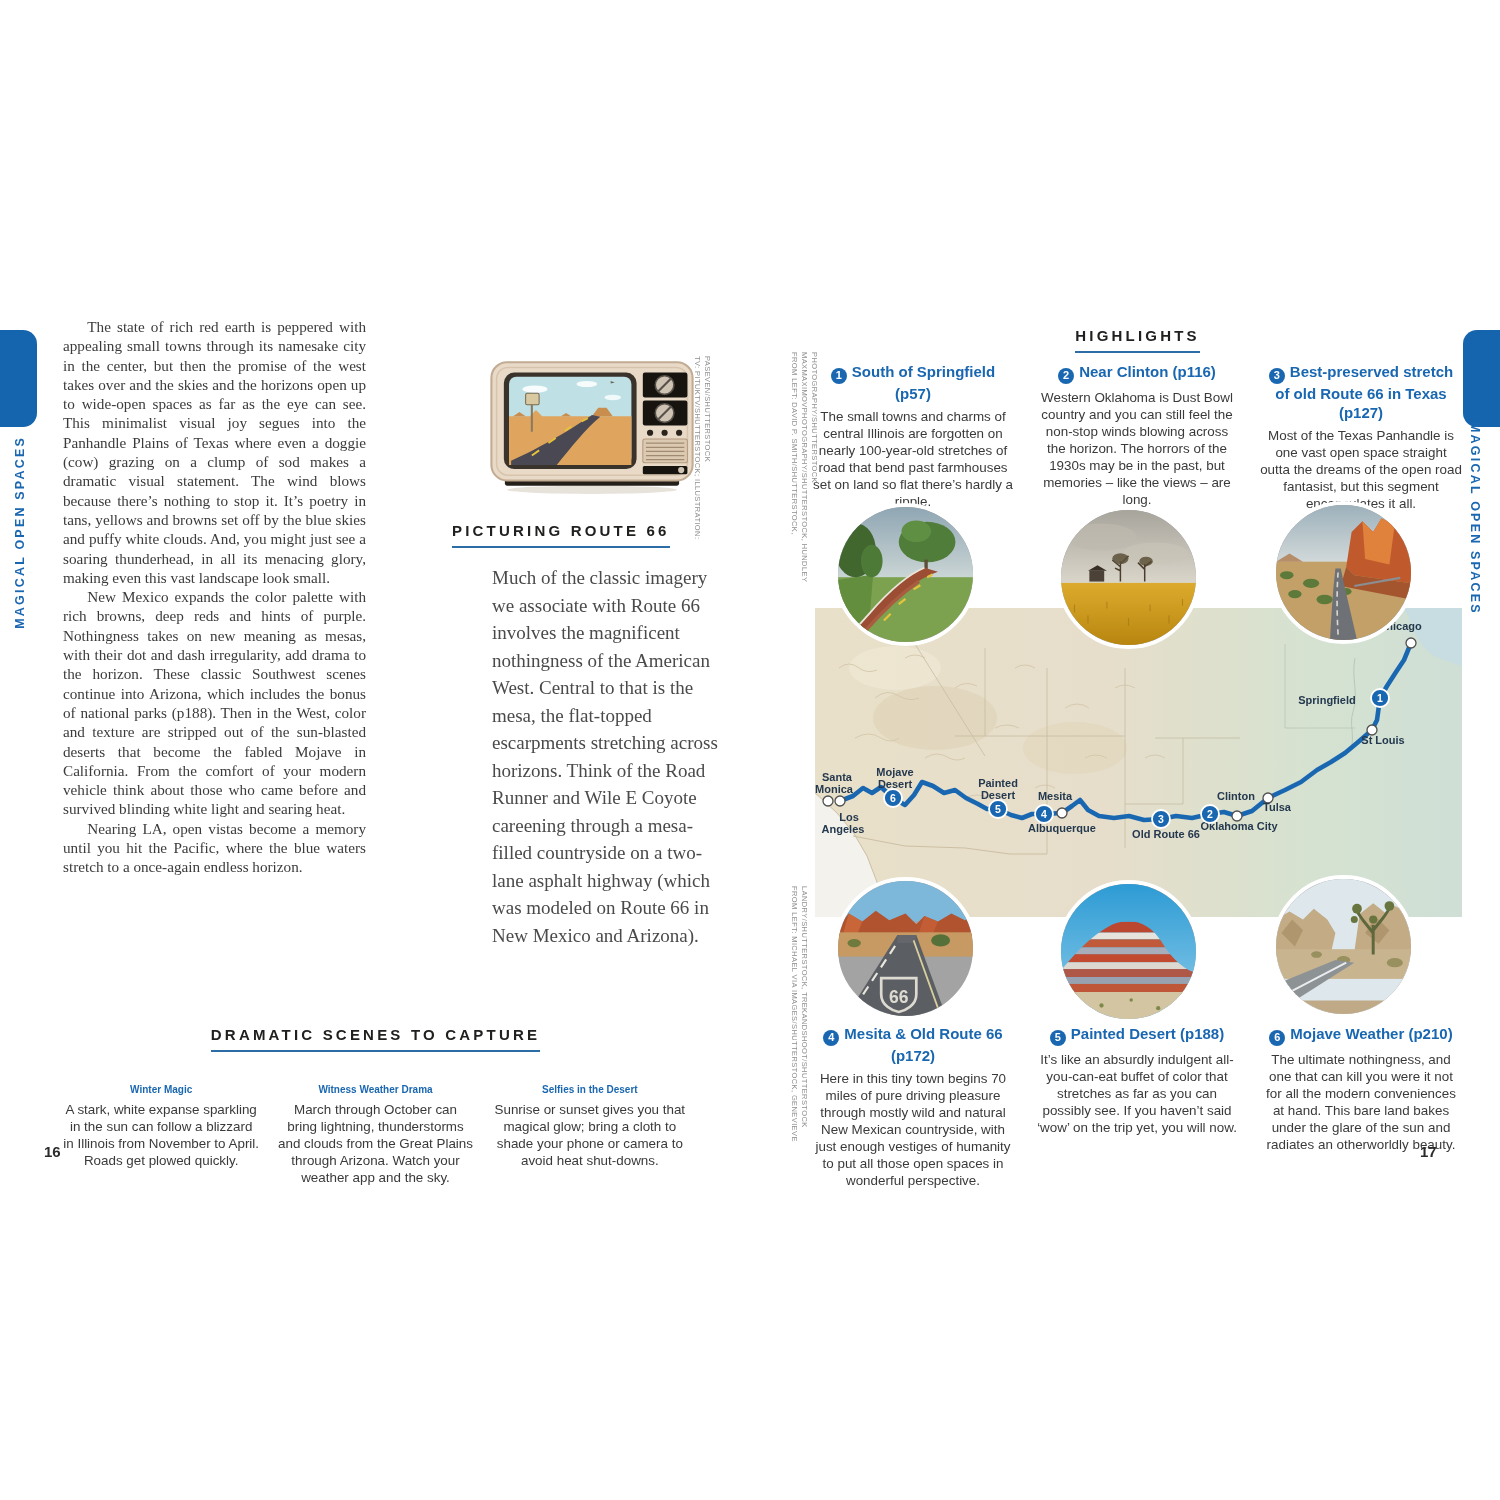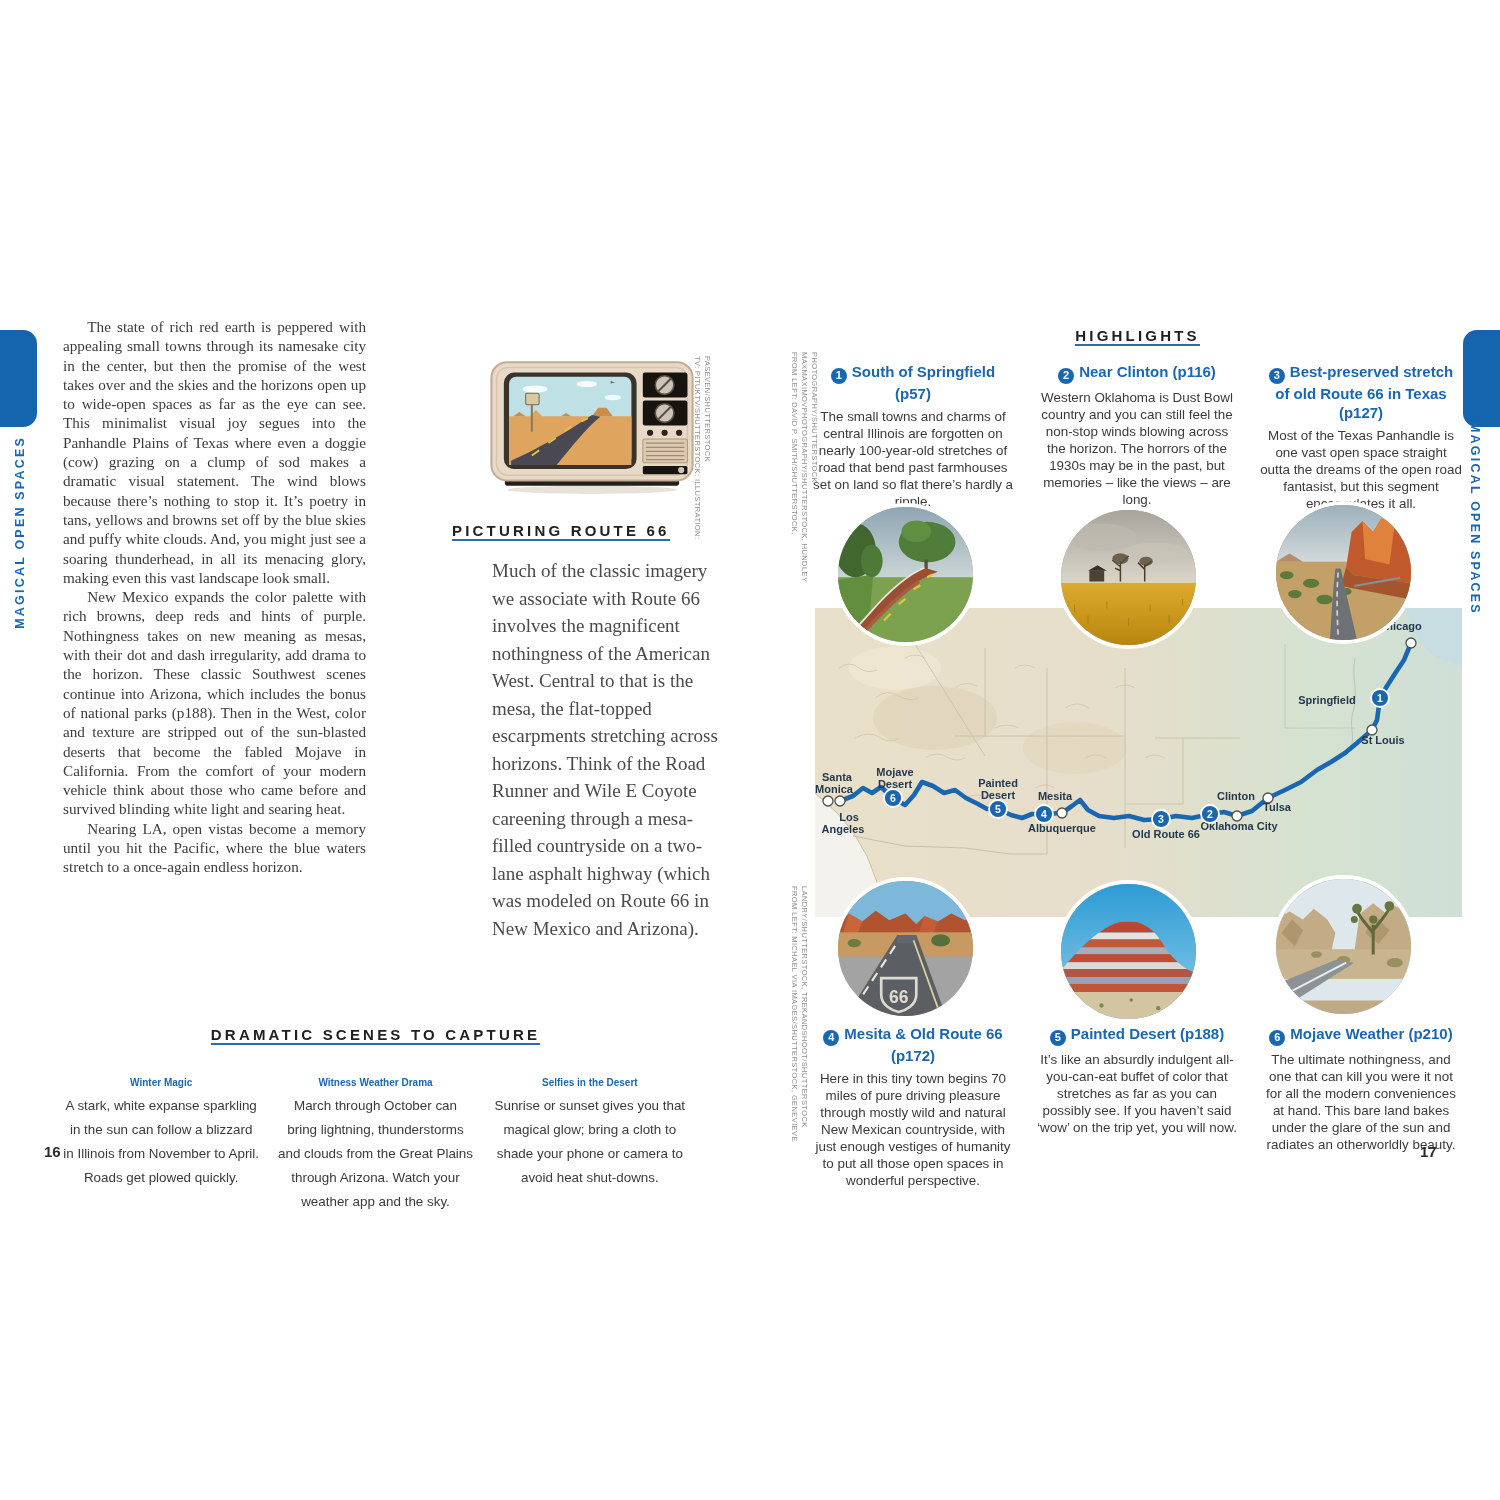--- a/index.html
+++ b/index.html
@@ -15,35 +15,35 @@
   
   .article{position:absolute;left:63px;top:317px;width:303px;
            font-family:"Liberation Serif","DejaVu Serif",serif;
            font-size:15.2px;line-height:19.3px;color:#3b3b3b;text-align:justify;}
   .article p{margin:0;text-indent:1.6em;}
   .article p.first{text-indent:0;}
   
   .midcol{position:absolute;left:452px;top:356px;width:280px;text-align:left;}
   .tv{display:block;margin:0 auto;}
   .rule-heading{display:inline-block;font-size:15px;font-weight:bold;letter-spacing:3.2px;
-                color:#20201e;border-bottom:2px solid #2c6da6;white-space:nowrap;}
+                color:#20201e;padding-bottom:7px;border-bottom:2px solid #2c6da6;white-space:nowrap;}
   .midcol .rule-heading{margin-top:26px;}
   .mid-body{margin-top:16px;font-family:"Liberation Serif","DejaVu Serif",serif;
             font-size:19px;line-height:27.5px;color:#4a4a4a;margin-left:40px;}
   
   .credit{position:absolute;writing-mode:vertical-lr;font-size:7.5px;letter-spacing:.4px;
           color:#8f8f8f;text-transform:uppercase;line-height:10px;}
   .credit.tv-credit{left:692px;top:356px;height:272px;}
   .credit.map-top{left:789px;top:352px;height:288px;}
   .credit.map-bottom{left:789px;top:886px;height:268px;}
   
   .dramatic{position:absolute;left:63px;top:1026px;width:625px;text-align:center;}
   .tri-grid{display:grid;grid-template-columns:repeat(3,1fr);column-gap:18px;margin-top:32px;text-align:center;}
   .tri-title{font-size:10px;font-weight:bold;color:#1a67b1;margin-bottom:6px;}
-  .tri-text{font-size:13.4px;line-height:24px;color:#3a3a3a;}
+  .tri-text{font-size:13.4px;line-height:17px;color:#3a3a3a;}
   
   .hl-heading-wrap{position:absolute;left:815px;top:327px;width:645px;text-align:center;}
   .hl-grid{position:absolute;left:812px;width:650px;display:grid;grid-template-columns:repeat(3,202px);column-gap:22px;text-align:center;}
   .hl-grid.top{top:362px;}
   .hl-grid.bottom{top:1024px;}
   .hl-title{font-size:15px;line-height:19px;font-weight:bold;color:#1a67b1;margin-bottom:5px;}
   .badge{display:inline-flex;width:16px;height:16px;border-radius:50%;background:#1a67b1;color:#fff;
          font-size:11px;font-weight:bold;align-items:center;justify-content:center;margin-right:5px;
          vertical-align:-2px;}
   .hl-text{font-size:13.4px;line-height:17px;color:#3a3a3a;}

